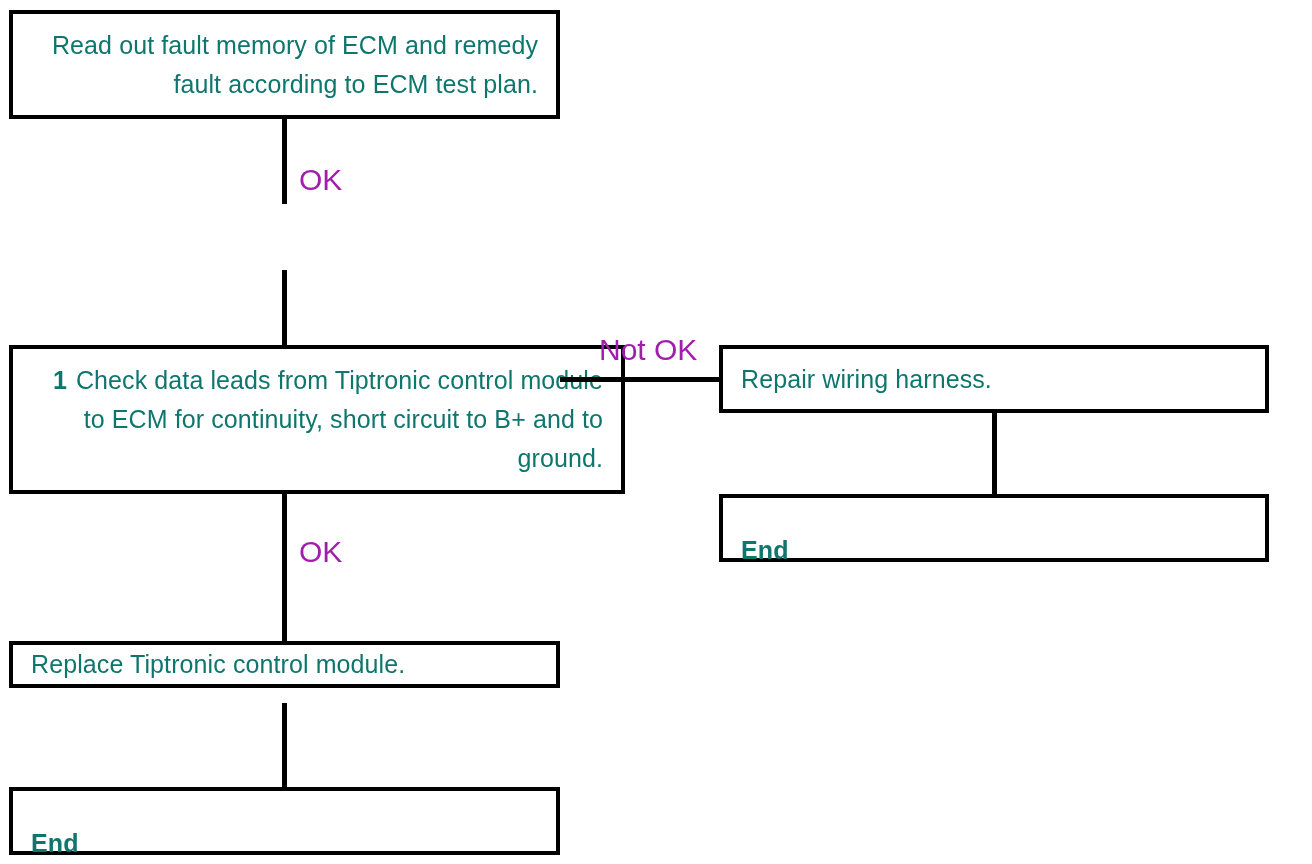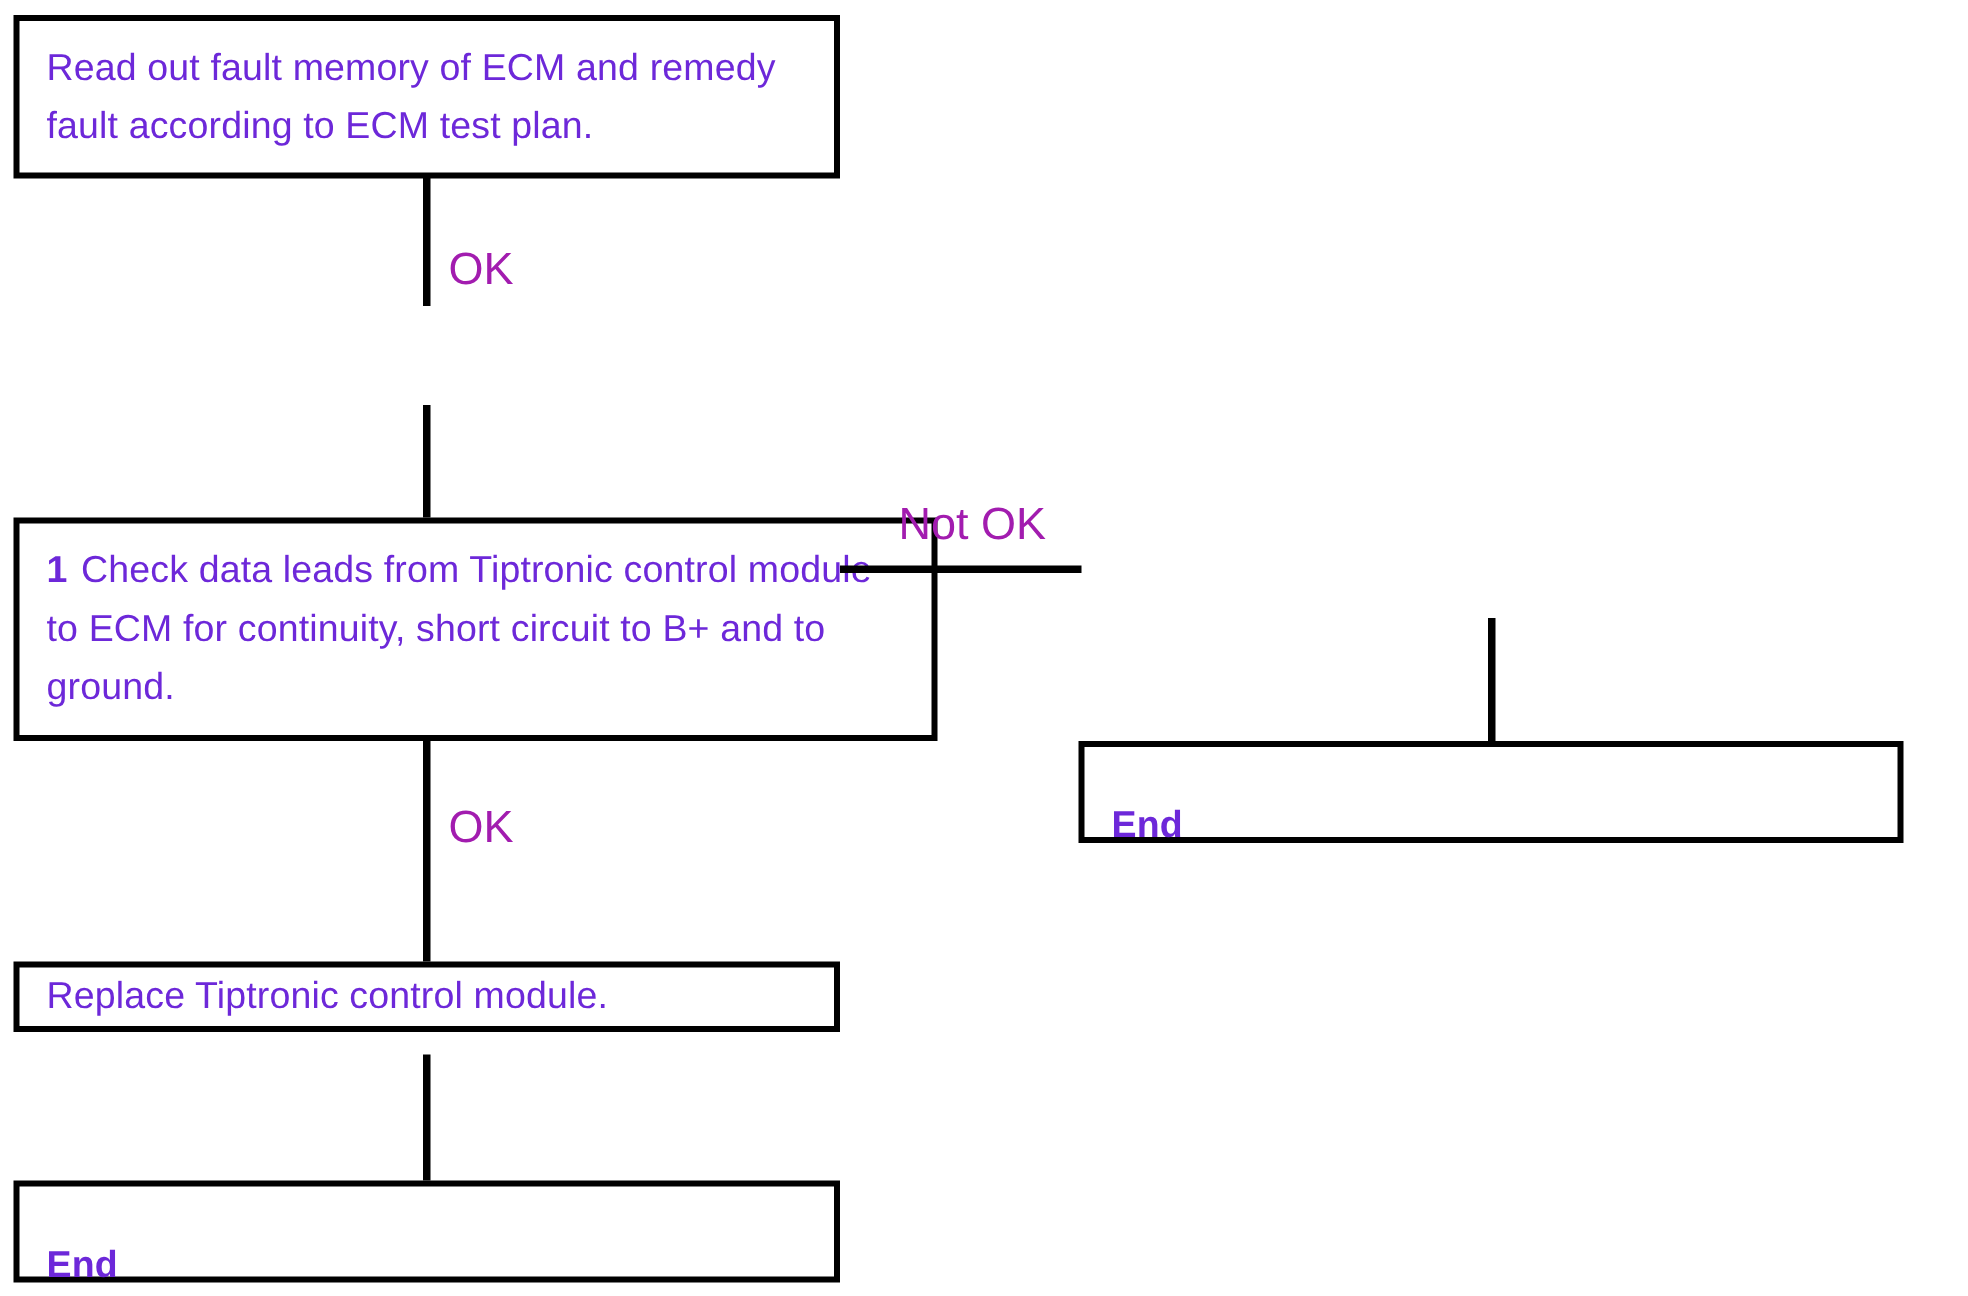--- a/index.html
+++ b/index.html
@@ -23,23 +23,24 @@
     box-sizing: border-box;
     border: 4px solid #000000;
     background: #ffffff;
     display: flex;
     align-items: center;
     padding: 0 18px;
   }
   .node .node-text {
     font-size: 25px;
     line-height: 1.56;
-    color: #6d28d9;
+    color: #0f766e;
     letter-spacing: 0.1px;
     white-space: pre-line;
+    text-align: right;
   }
   .node .node-text.bold {
     font-weight: bold;
     margin-top: 44px;
   }
   .node .step-num {
     font-weight: bold;
   }
   .conn {
     position: absolute;
@@ -72,20 +73,23 @@
   <div class="edge-label" style="left:299px; top:165px;">OK</div>
   <div class="conn conn-v" style="left:282px; top:270px; height:76px;"></div>
 
   <div class="node" style="left:9px; top:345px; width:616px; height:149px;">
     <span class="node-text"><span class="step-num">1</span><span style="padding-left:9px;">Check data leads from Tiptronic control module to ECM for continuity, short circuit to B+ and to ground.</span></span>
   </div>
 
   <div class="conn conn-h" style="left:560px; top:377px; width:161px;"></div>
   <div class="edge-label" style="left:599px; top:335px;">Not OK</div>
 
+  <div class="node" style="left:719px; top:345px; width:550px; height:68px;">
+    <span class="node-text">Repair wiring harness.</span>
+  </div>
 
   <div class="conn conn-v" style="left:992px; top:412px; height:84px;"></div>
 
   <div class="node" style="left:719px; top:494px; width:550px; height:68px;">
     <span class="node-text bold">End</span>
   </div>
 
   <div class="conn conn-v" style="left:282px; top:493px; height:149px;"></div>
   <div class="edge-label" style="left:299px; top:537px;">OK</div>
 

